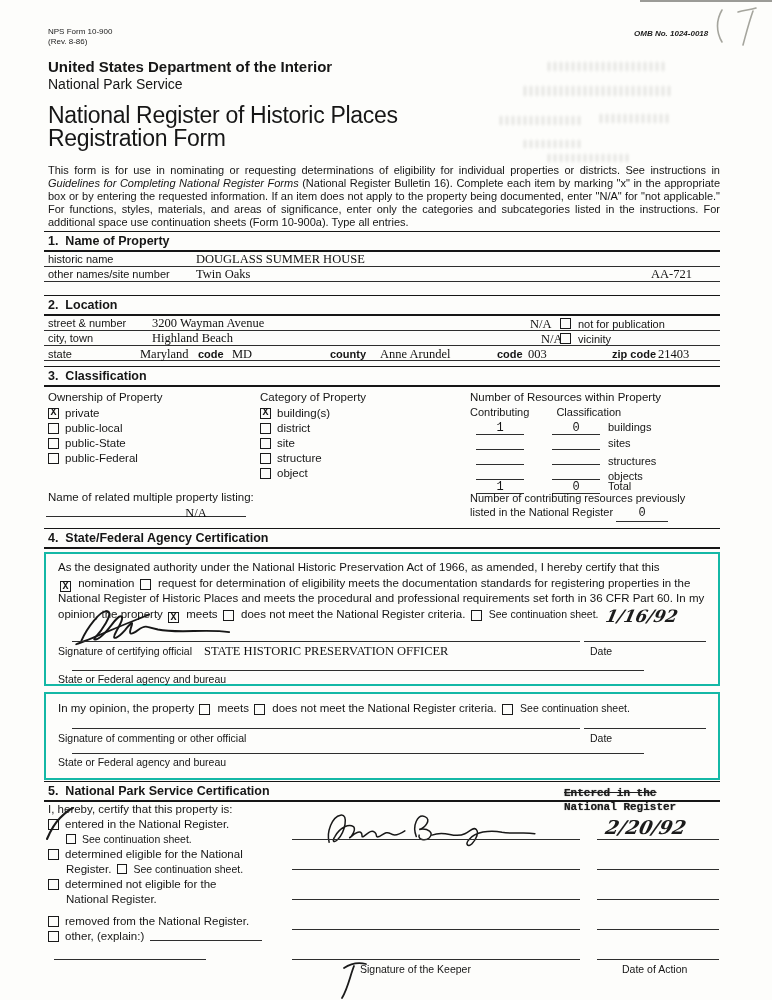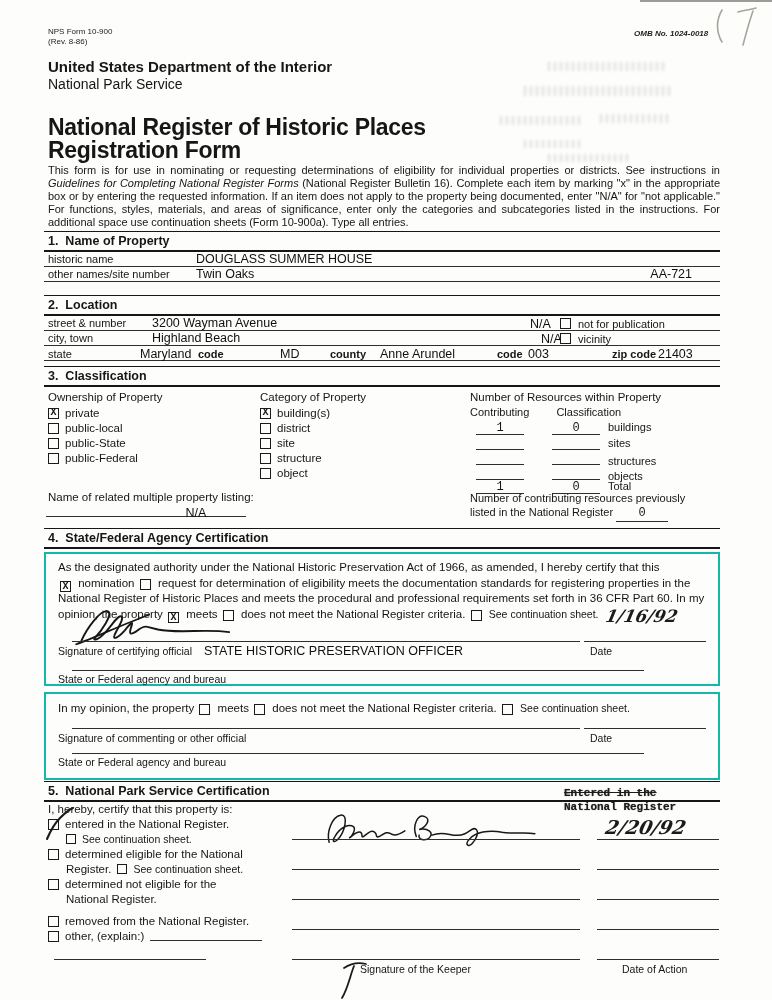--- a/index.html
+++ b/index.html
@@ -4,21 +4,21 @@
 <style>
   * { margin:0; padding:0; box-sizing:border-box; }
   html,body { background:#e8e8e4; }
   .page {
     position:relative; width:772px; height:1000px; margin:0 auto;
     background:#fdfdfb; color:#161616; overflow:hidden;
     font-family:"Liberation Sans","DejaVu Sans",sans-serif;
   }
   .abs { position:absolute; }
   .tiny { font-size:8px; line-height:9.5px; color:#1c1c1c; }
-  .typed { font-family:Liberation Sans, sans-serif; font-size:12.5px; color:#101010; white-space:pre; }
+  .typed { font-family:Liberation Serif, serif; font-size:12.5px; color:#101010; white-space:pre; }
   .hand { font-family:"DejaVu Serif",serif; font-style:italic; font-weight:bold; color:#1b1b1b; transform:skewX(-12deg); }
   .sec { position:absolute; left:44px; width:676px; }
   .sec-heading {
     border-top:1.5px solid #161616; border-bottom:2.5px solid #161616;
     font-weight:bold; font-size:12.5px; line-height:14px;
     padding:1.5px 0 2px 4px; white-space:pre-wrap;
   }
   .frow { position:relative; display:flex; align-items:baseline; border-bottom:1.3px solid #2e2e2e; height:15px; }
   .flabel { font-size:11px; line-height:13px; padding-left:4px; color:#151515; }
   .cb {
@@ -57,21 +57,21 @@
   <div class="abs tiny" style="left:634px;top:29px;font-style:italic;font-weight:bold;">OMB No. 1024-0018</div>
 
   <svg class="abs" style="left:706px;top:4px;" width="58" height="44" viewBox="0 0 58 44">
     <path d="M16,6 C10,16 10,28 16,38" fill="none" stroke="#8e8e86" stroke-width="1.6" opacity="0.8" stroke-linecap="round"></path>
     <path d="M32,8 C38,6 44,6 50,4 M47,7 C43,18 40,30 37,41" fill="none" stroke="#8e8e86" stroke-width="1.6" opacity="0.8" stroke-linecap="round"></path>
   </svg>
 
   <div class="abs" style="left:48px;top:58px;font-size:15px;font-weight:bold;">United States Department of the Interior</div>
   <div class="abs" style="left:48px;top:76px;font-size:14px;">National Park Service</div>
 
-  <div class="abs" style="left:48px;top:116px;font-size:23px;font-weight:bold;line-height:23px;letter-spacing:-0.3px;">
+  <div class="abs" style="left:48px;top:104px;font-size:23px;font-weight:normal;line-height:23px;letter-spacing:-0.3px;">
     <div>National Register of Historic Places</div>
     <div>Registration Form</div>
   </div>
 
   <div class="smudge" style="left:548px;top:62px;width:120px;height:9px;"></div>
   <div class="smudge" style="left:524px;top:86px;width:150px;height:10px;"></div>
   <div class="smudge" style="left:500px;top:116px;width:80px;height:9px;"></div>
   <div class="smudge" style="left:600px;top:114px;width:70px;height:9px;"></div>
   <div class="smudge" style="left:524px;top:140px;width:60px;height:8px;"></div>
   <div class="smudge" style="left:548px;top:154px;width:82px;height:8px;"></div>
@@ -106,21 +106,21 @@
       <span class="flabel" style="width:108px;">city, town</span>
       <span class="typed">Highland Beach</span>
       <span class="typed abs" style="left:497px;top:1px;">N/A</span>
       <span class="cb abs" style="left:516px;top:2px;"></span>
       <span class="flabel abs" style="left:534px;top:2px;padding-left:0;">vicinity</span>
     </div>
     <div class="frow">
       <span class="flabel abs" style="left:0;top:2px;">state</span>
       <span class="typed abs" style="left:96px;top:1px;">Maryland</span>
       <span class="flabel abs" style="left:154px;top:2px;padding-left:0;font-weight:bold;">code</span>
-      <span class="typed abs" style="left:188px;top:1px;margin-left:48px;">MD</span>
+      <span class="typed abs" style="left:188px;top:1px;">MD</span>
       <span class="flabel abs" style="left:286px;top:2px;padding-left:0;font-weight:bold;">county</span>
       <span class="typed abs" style="left:336px;top:1px;">Anne Arundel</span>
       <span class="flabel abs" style="left:453px;top:2px;padding-left:0;font-weight:bold;">code</span>
       <span class="typed abs" style="left:484px;top:1px;">003</span>
       <span class="flabel abs" style="left:568px;top:2px;padding-left:0;font-weight:bold;">zip code</span>
       <span class="typed abs" style="left:614px;top:1px;">21403</span>
     </div>
   </div>
 
   <div class="sec" style="top:366px;">

